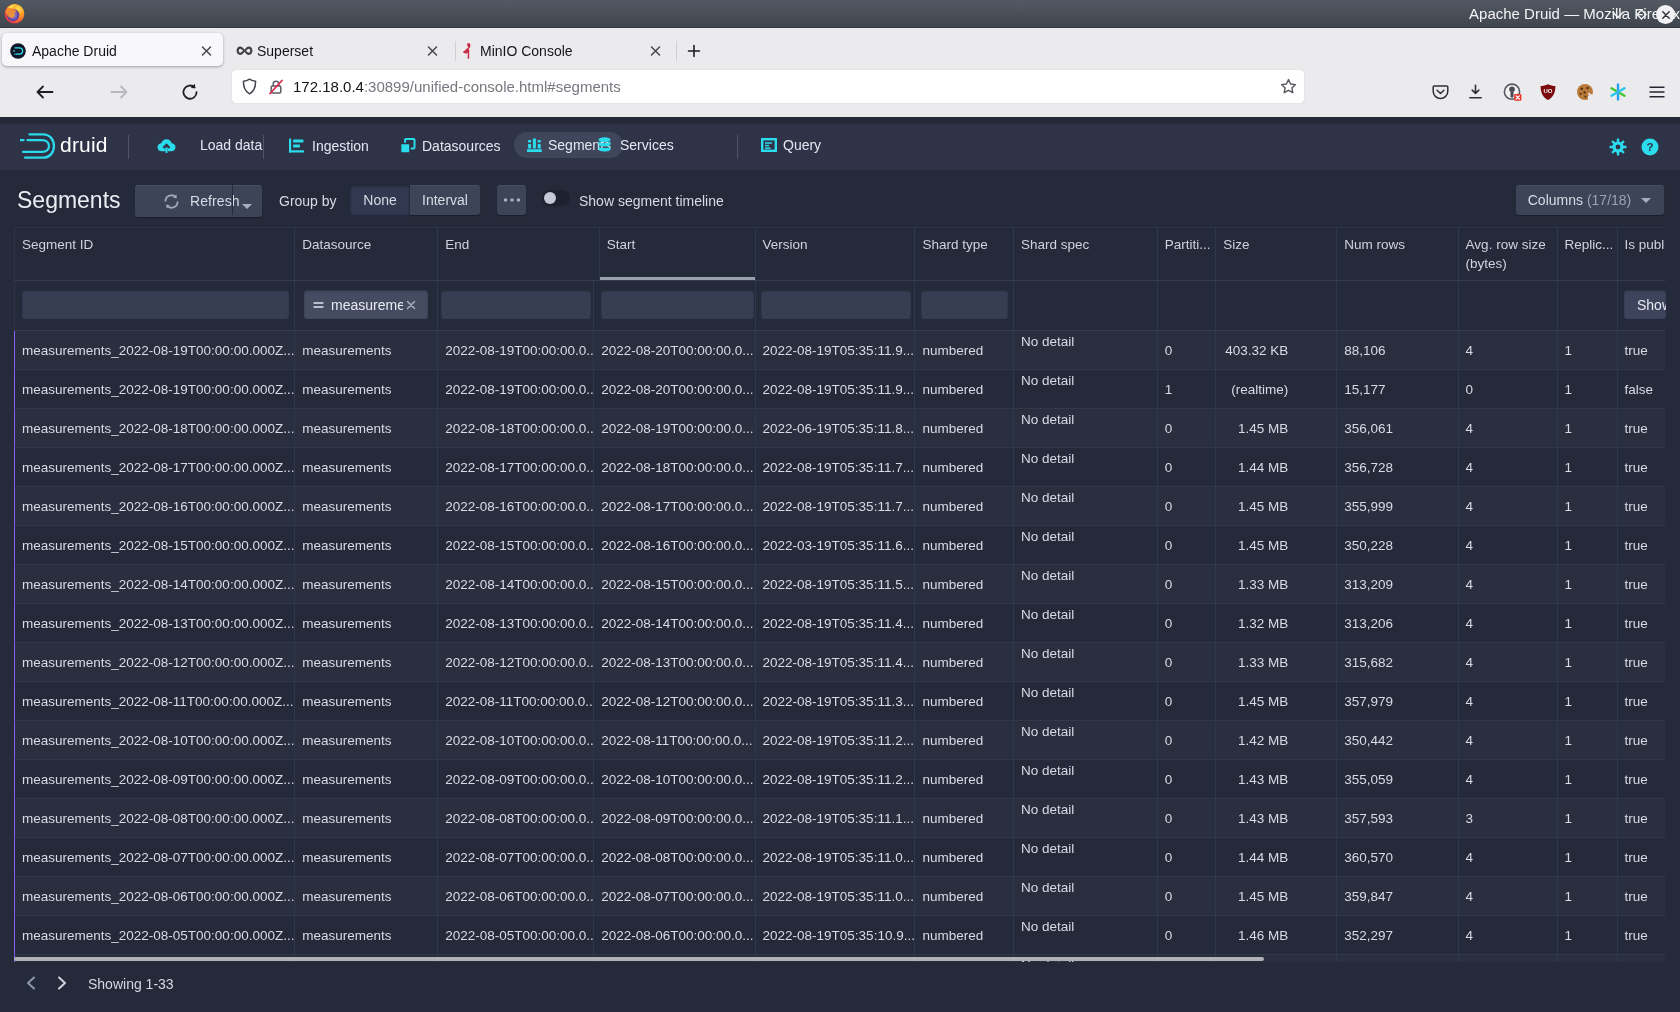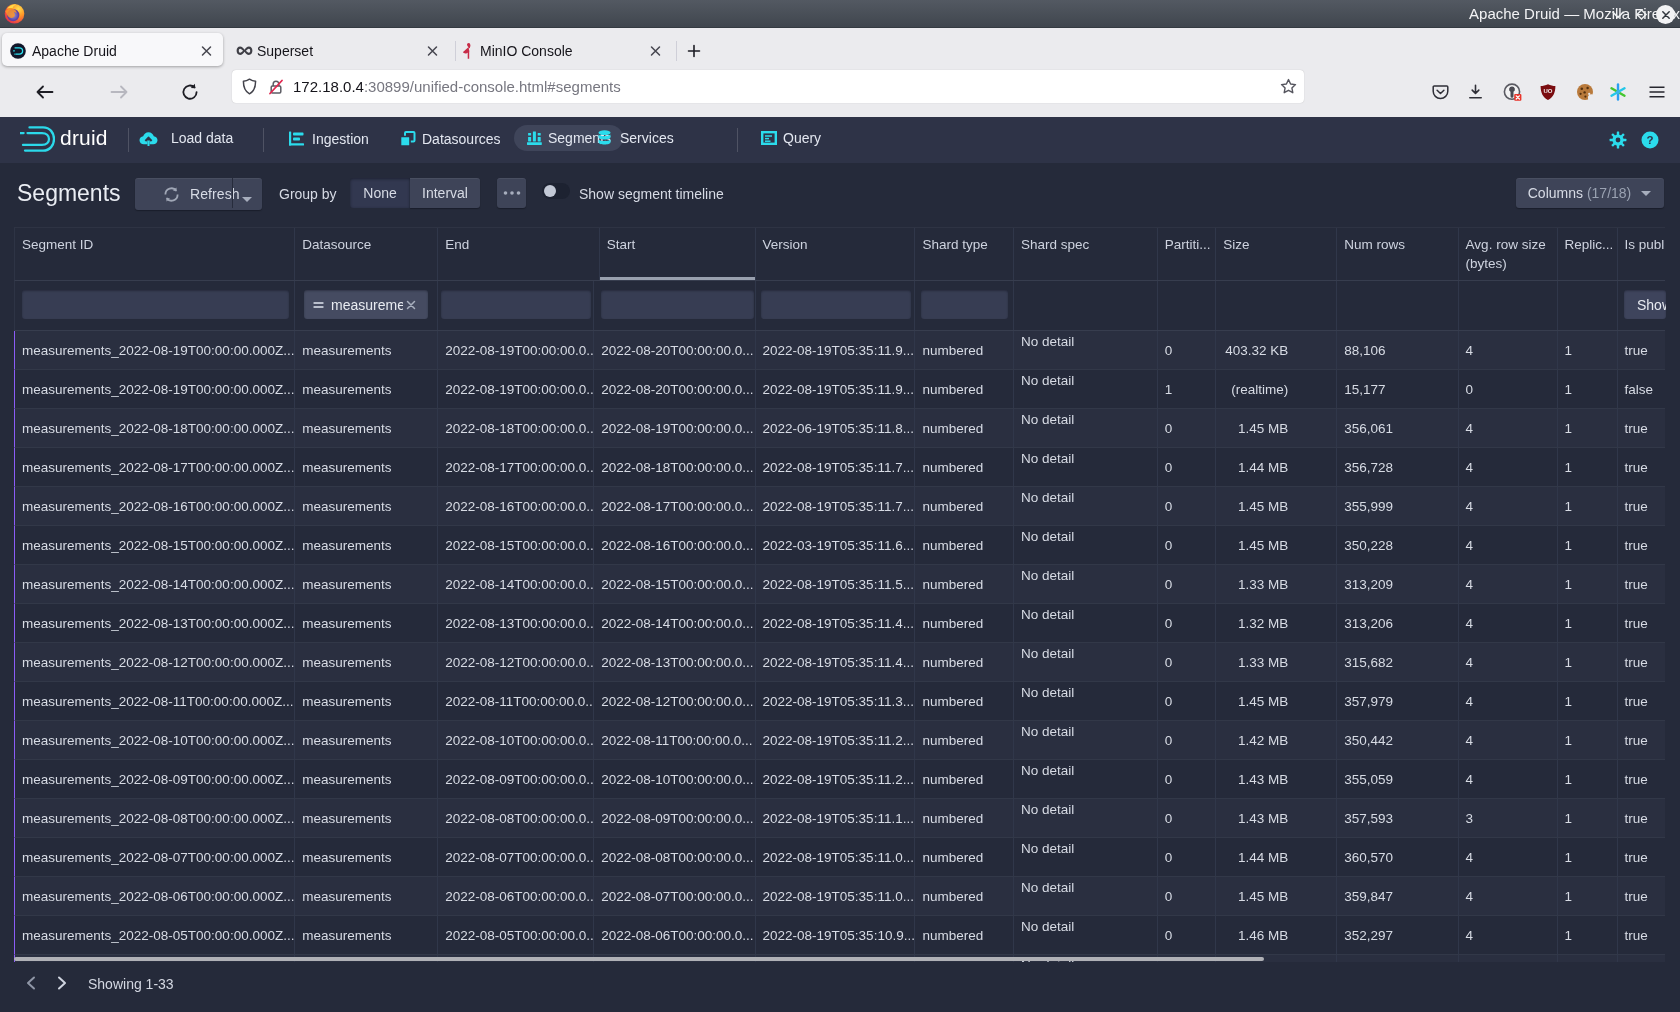--- a/index.html
+++ b/index.html
@@ -20,21 +20,21 @@
 .tsep{ position:absolute; width:1px; height:20px; background:#cfcfd8; top:13px; }
 
 .urlrow{ height:47px; background:#ebebee; position:relative; }
 .navic{ position:absolute; top:50%; transform:translateY(-50%); }
 .urlbox{ position:absolute; left:232px; top:0; width:1072px; height:33px; background:#fff; border-radius:4px;
   box-shadow:0 0 1px rgba(0,0,0,.25); display:flex; align-items:center; }
 .urltext{ font-size:15px; color:#15141a; white-space:nowrap; }
 .urltext .gray{ color:#777780; }
 
 
-.appnav{ height:46px; background:#2e3347; display:flex; align-items:center; position:relative; }
+.appnav{ height:46px; background:#2e3347; display:flex; align-items:center; position:relative;margin-top:7px; }
 .wordmark{ color:#ffffff; font-size:21px; letter-spacing:.2px; }
 .vsep{ width:1px; height:24px; background:rgba(255,255,255,.16); }
 .navitem{ display:flex; align-items:center; gap:9px; color:#e3e7f0; font-size:14px; }
 .navpill{ background:#3f455a; border-radius:13px; height:26px; display:flex; align-items:center; padding:0 13px; gap:9px; color:#e3e7f0; font-size:14px;}
 
 .toolbar{ height:64px; position:relative; background:#252a3a; }
 .pgtitle{ position:absolute; left:17px; top:17px; font-size:23px; color:#eaedf3; }
 .btn{ background:#3e4458; border-radius:3px; height:30px; display:flex; align-items:center; justify-content:center;
   color:#d7dbe5; font-size:14px; box-shadow:inset 0 1px 0 rgba(255,255,255,.06), 0 1px 1px rgba(9,12,20,.4); }
 .tlabel14{ font-size:14px; color:#d7dbe5; }
@@ -236,21 +236,21 @@
       <svg width="35" height="26" viewBox="0 0 35 26">
         <g fill="none" stroke="#2bd9ea" stroke-linecap="round">
 <path d="M9.5 1.4 H23 C30 1.4 34 6.8 34 13 C34 19.2 30 24.6 23 24.6 H5" stroke-width="2.3"></path>
 <path d="M7.5 7.1 H22 C26.5 7.1 29 9.7 29 13 C29 16.3 26.5 18.9 22 18.9 H3" stroke-width="2.3"></path>
 <path d="M0.6 7.1 H3.6" stroke-width="2.3"></path>
 </g>
       </svg>
     </span>
   <span class="wordmark" style="position:absolute;left:60px;top:9px">druid</span>
   <div class="vsep" style="position:absolute;left:128px;top:11px"></div>
-  <div class="navitem" style="position:absolute;left:139px;top:13px;gap:13px">
+  <div class="navitem" style="position:absolute;left:157px;top:13px;gap:24px">
       <svg width="19" height="16" viewBox="0 0 19 16">
         <path d="M9.5 2.2 c2.6 0 4.7 1.7 5.3 4 2.2 .3 3.7 1.9 3.7 4 0 2.3 -1.9 4.1 -4.3 4.1 h-9.4 c-2.4 0 -4.3 -1.8 -4.3 -4.1 0 -2.1 1.5 -3.7 3.7 -4 .6 -2.3 2.7 -4 5.3 -4 Z" fill="#2bdcec"></path>
 <path d="M9.5 15.5 V8.2 M6.4 11 L9.5 7.6 L12.6 11" stroke="#2e3347" stroke-width="2" fill="none" stroke-linejoin="round"></path>
 <path d="M9.5 10.5 V16" stroke="#2bdcec" stroke-width="2"></path>
       </svg>
       <span>Load data</span>
     </div>
   <div class="vsep" style="position:absolute;left:263px;top:11px"></div>
   <div class="navitem" style="position:absolute;left:288px;top:13px;gap:7px">
       <svg width="17" height="17" viewBox="0 0 17 17">

